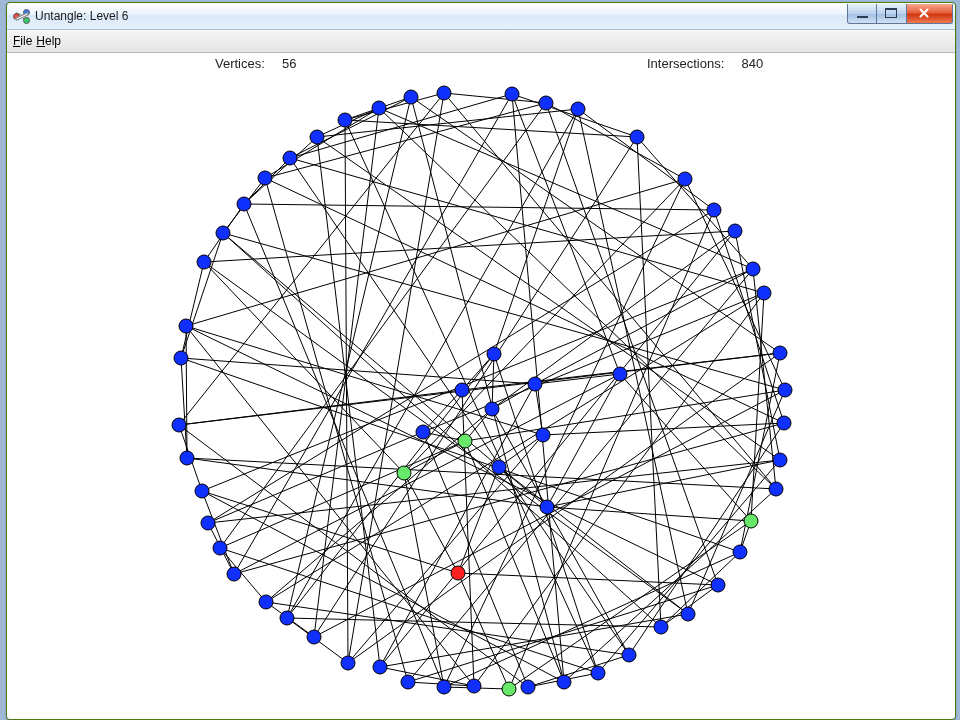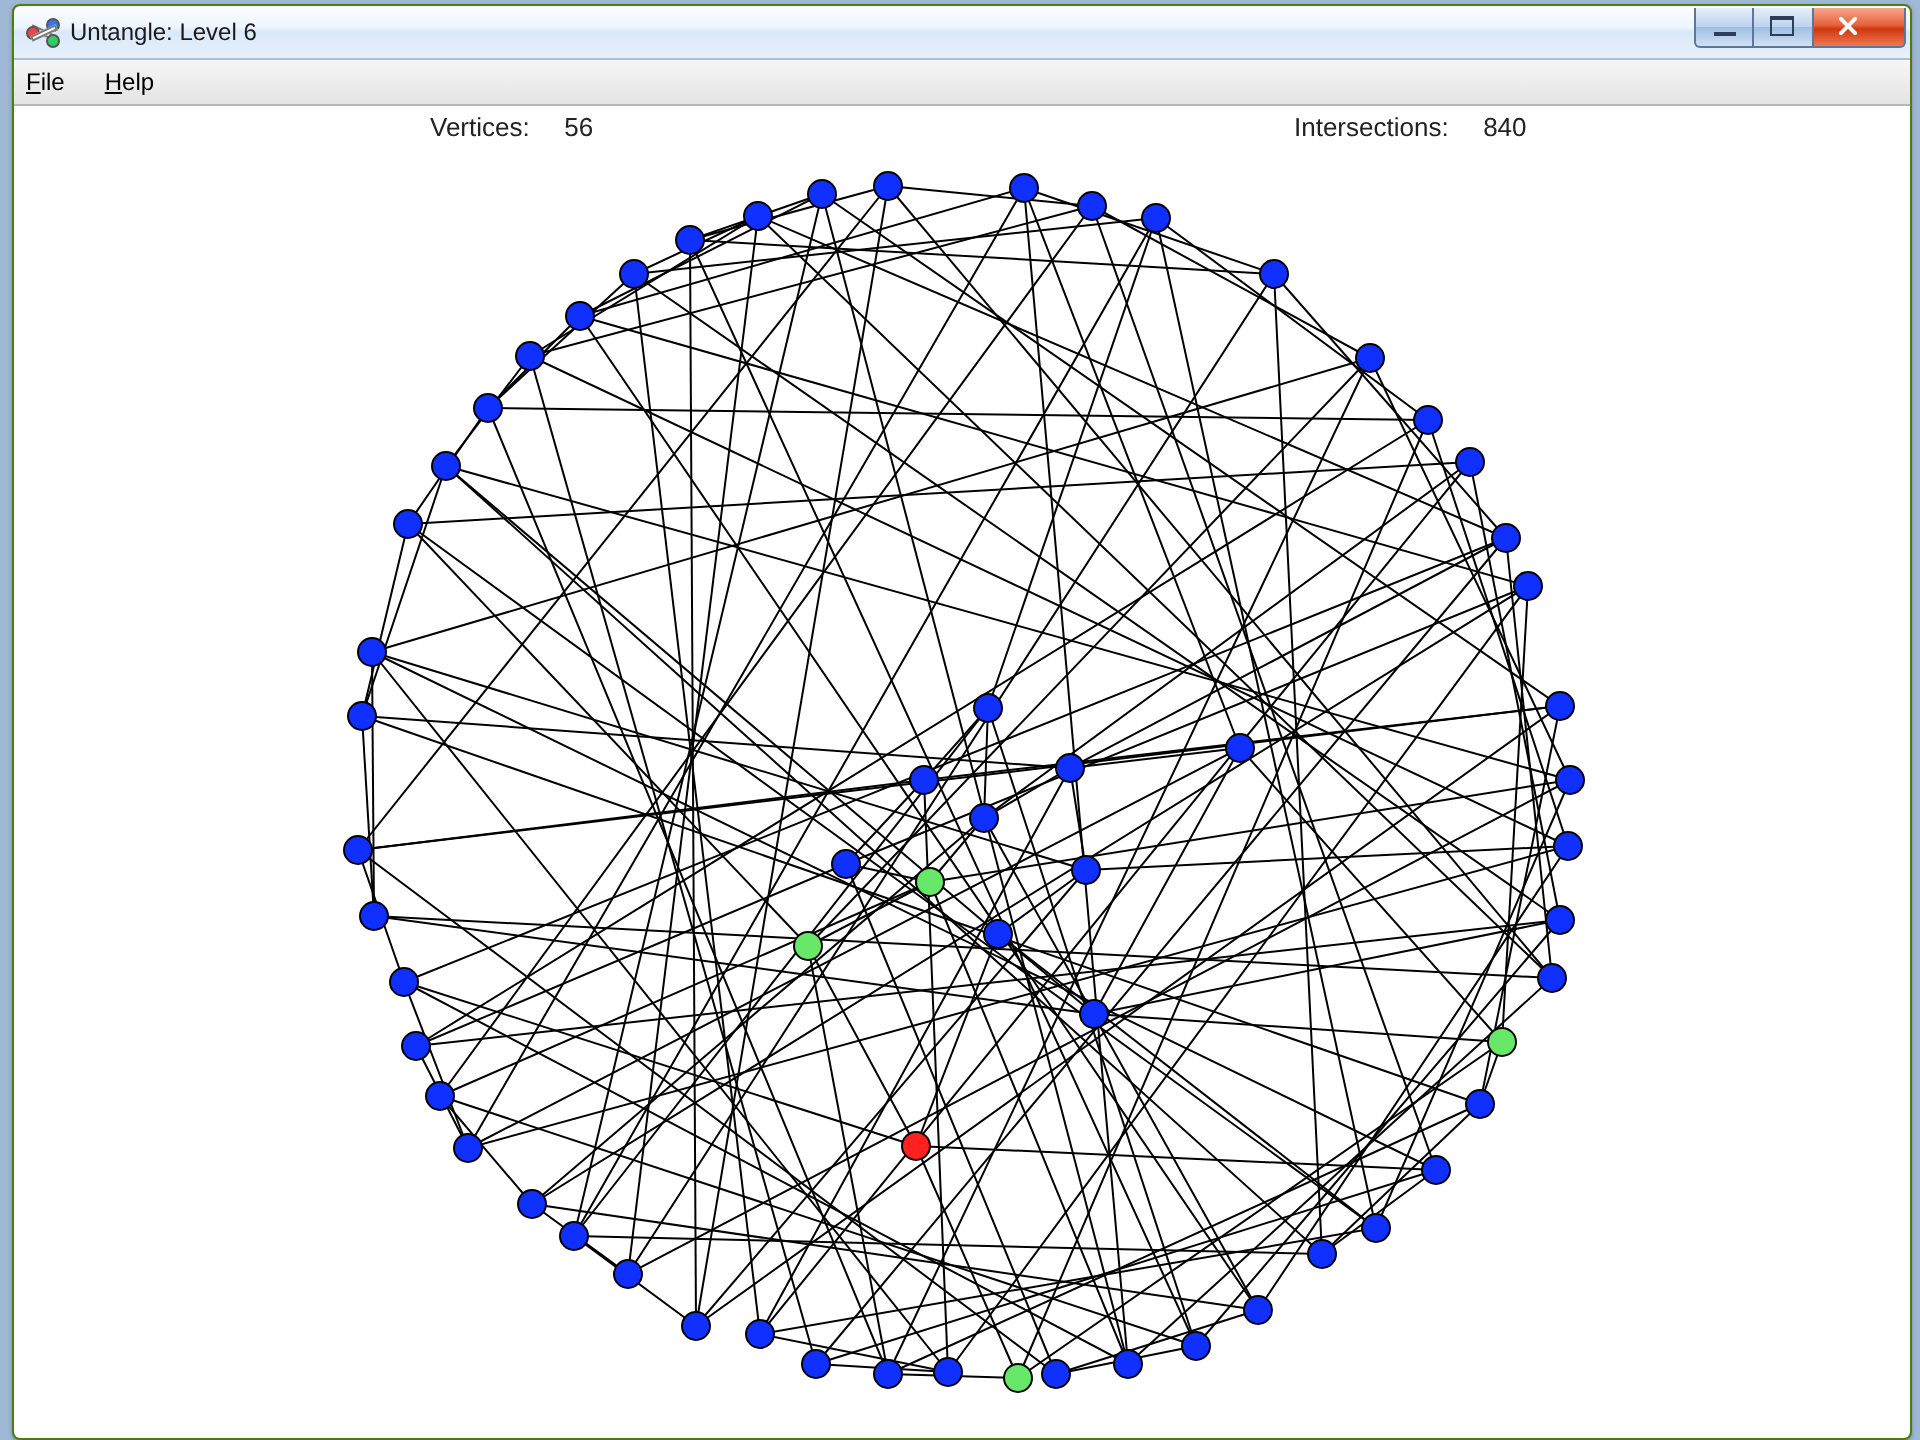--- a/index.html
+++ b/index.html
@@ -117,21 +117,21 @@
   .win-btn-close::after{transform:rotate(-45deg);}
 
   
   .menu-bar {
     height: 22px;
     background: linear-gradient(to bottom,#f6f6f6,#e4e4e4);
     border-bottom: 1px solid #b8b8b8;
     display: flex;
     align-items: center;
     padding: 0 6px;
-    gap: 20px;
+    gap: 4px;
     font-size: 12px;
     color: #000;
   }
   .menu-item { cursor: default; }
   .menu-item .ul { text-decoration: underline; }
 
   
   .info-row {
     position: relative;
     height: 22px;

